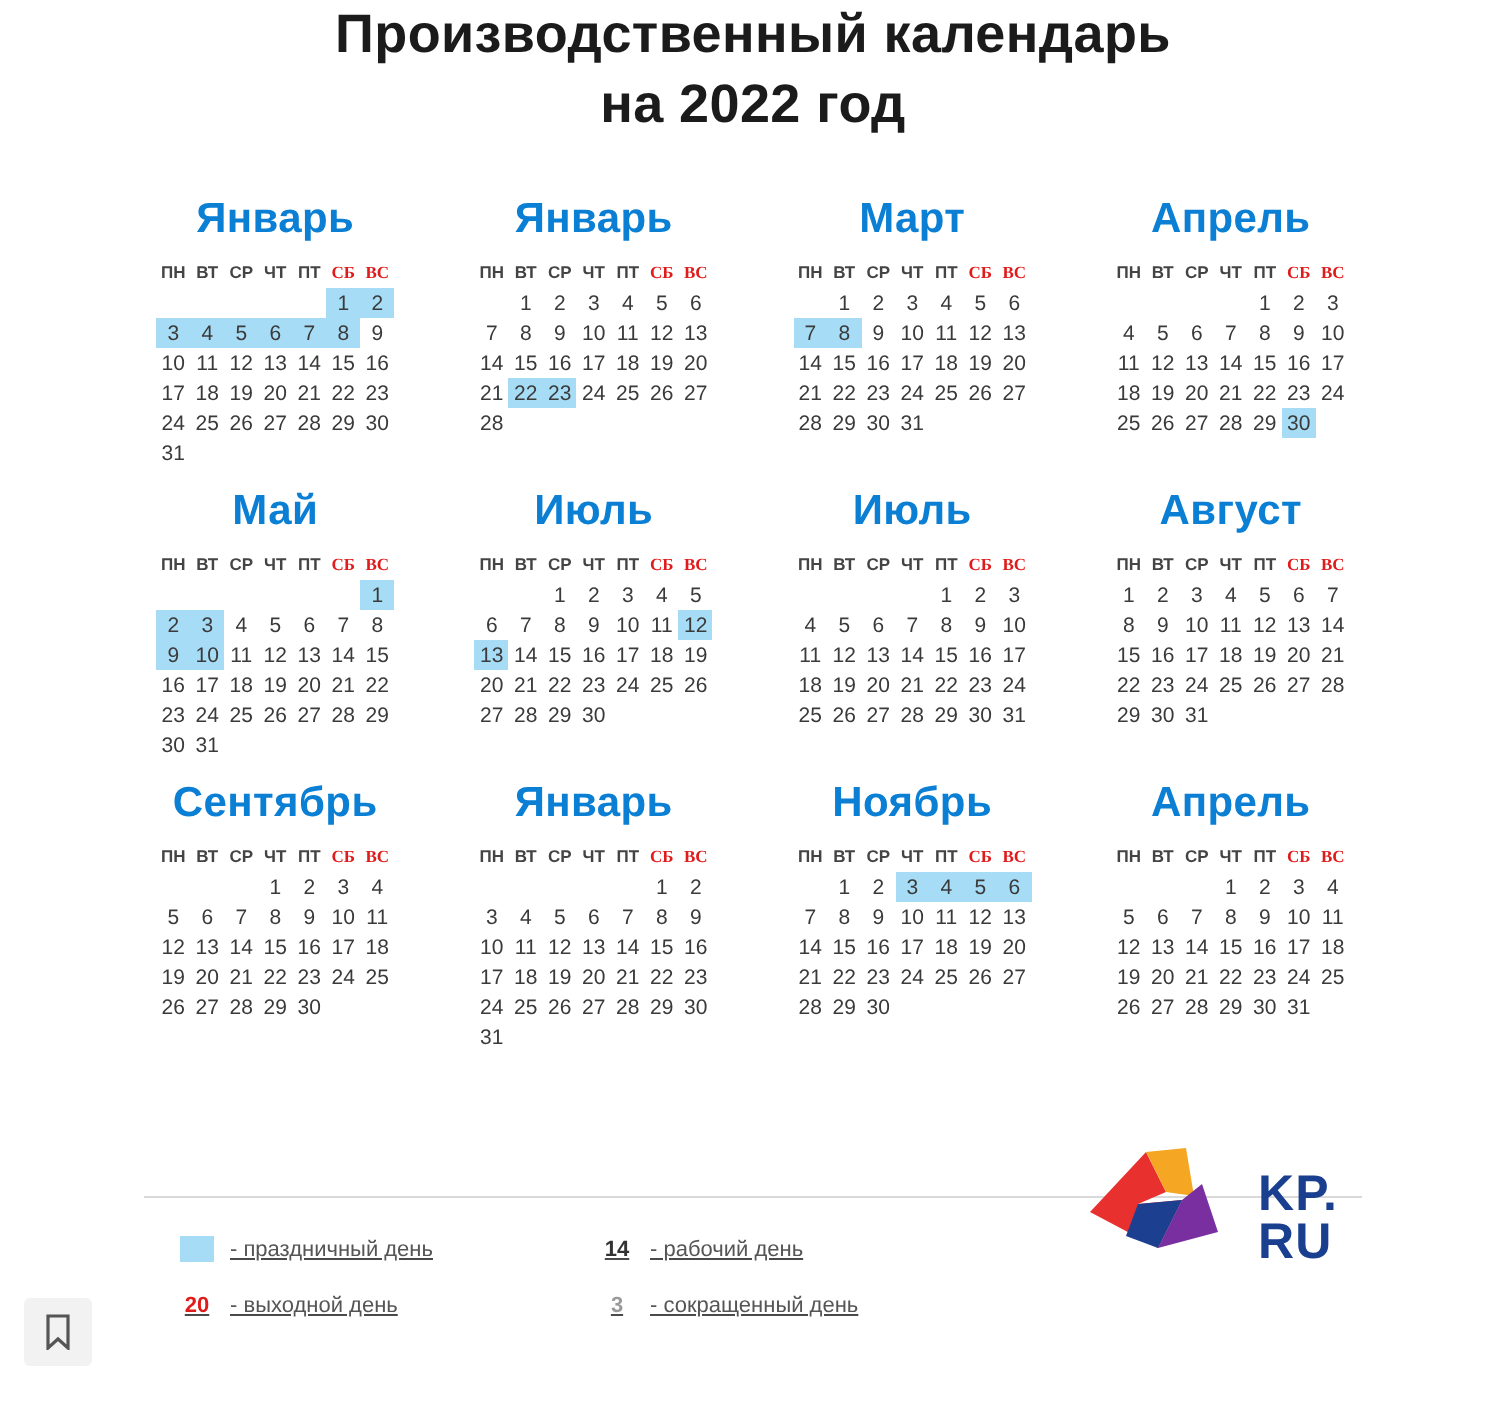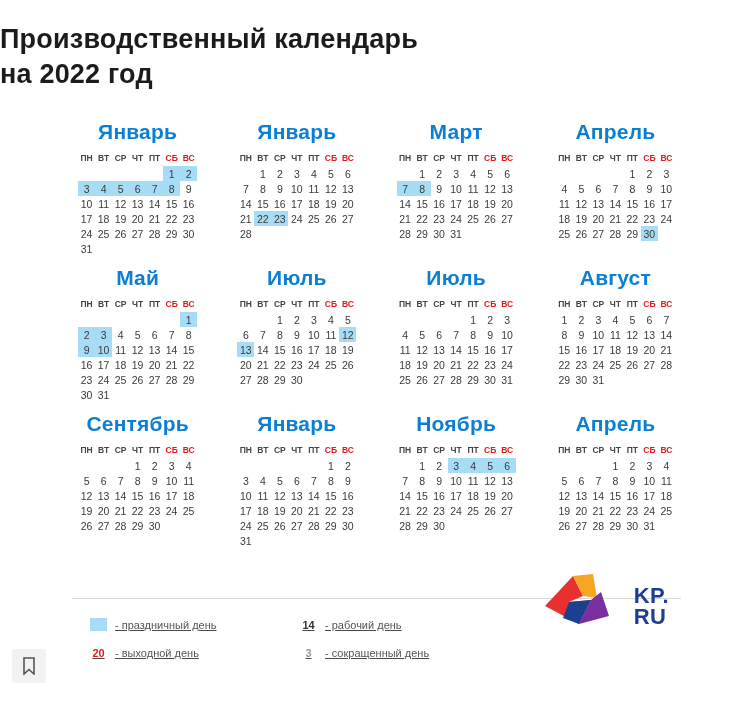--- a/index.html
+++ b/index.html
@@ -16,21 +16,21 @@
     position: relative;
   }
   .page {
     width: 753px;
     height: 705px;
     position: relative;
     background: #fff;
     box-sizing: border-box;
   }
   .title-block {
-    padding-top: 22px;
+    text-align: center;
   }
   .title-line {
     font-size: 27px;
     font-weight: bold;
     color: #1b1b1b;
     letter-spacing: 0.2px;
     line-height: 1.3;
   }
   .months-grid {
     margin-top: 22px;
@@ -60,20 +60,21 @@
     font-size: 8.5px;
     font-weight: bold;
     color: #444;
     padding: 1px 0 3px 0;
     width: 17px;
     text-align: center;
     text-transform: uppercase;
   }
   table.cal th.we {
     color: #e01b1b;
+    font-family: Liberation Serif, serif;
   }
   table.cal td {
     width: 17px;
     height: 15px;
     text-align: center;
     vertical-align: middle;
     color: #3a3a3a;
     padding: 0;
     font-size: 10.5px;
   }
@@ -144,21 +145,21 @@
     right: 84px;
     top: 572px;
     width: 130px;
     height: 66px;
   }
   .logo-text {
     position: absolute;
     right: 84px;
     top: 586px;
     color: #1a3f8f;
-    font-size: 22px;
+    font-size: 25px;
     font-weight: bold;
     line-height: 0.95;
     letter-spacing: 0.5px;
   }
   .bookmark {
     position: absolute;
     left: 12px;
     bottom: 22px;
     width: 34px;
     height: 34px;

